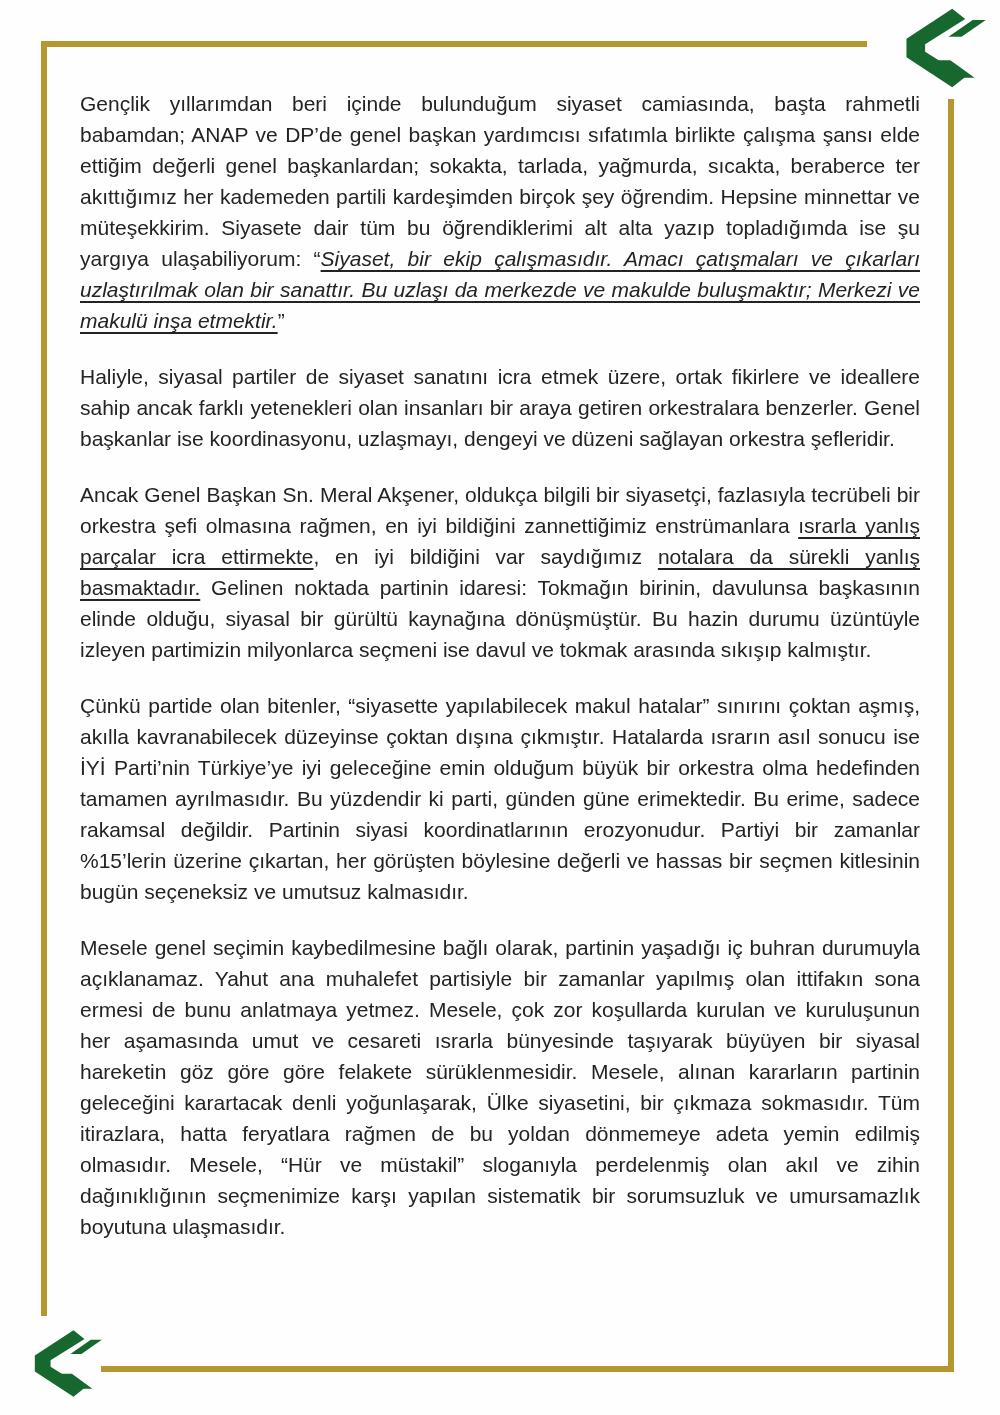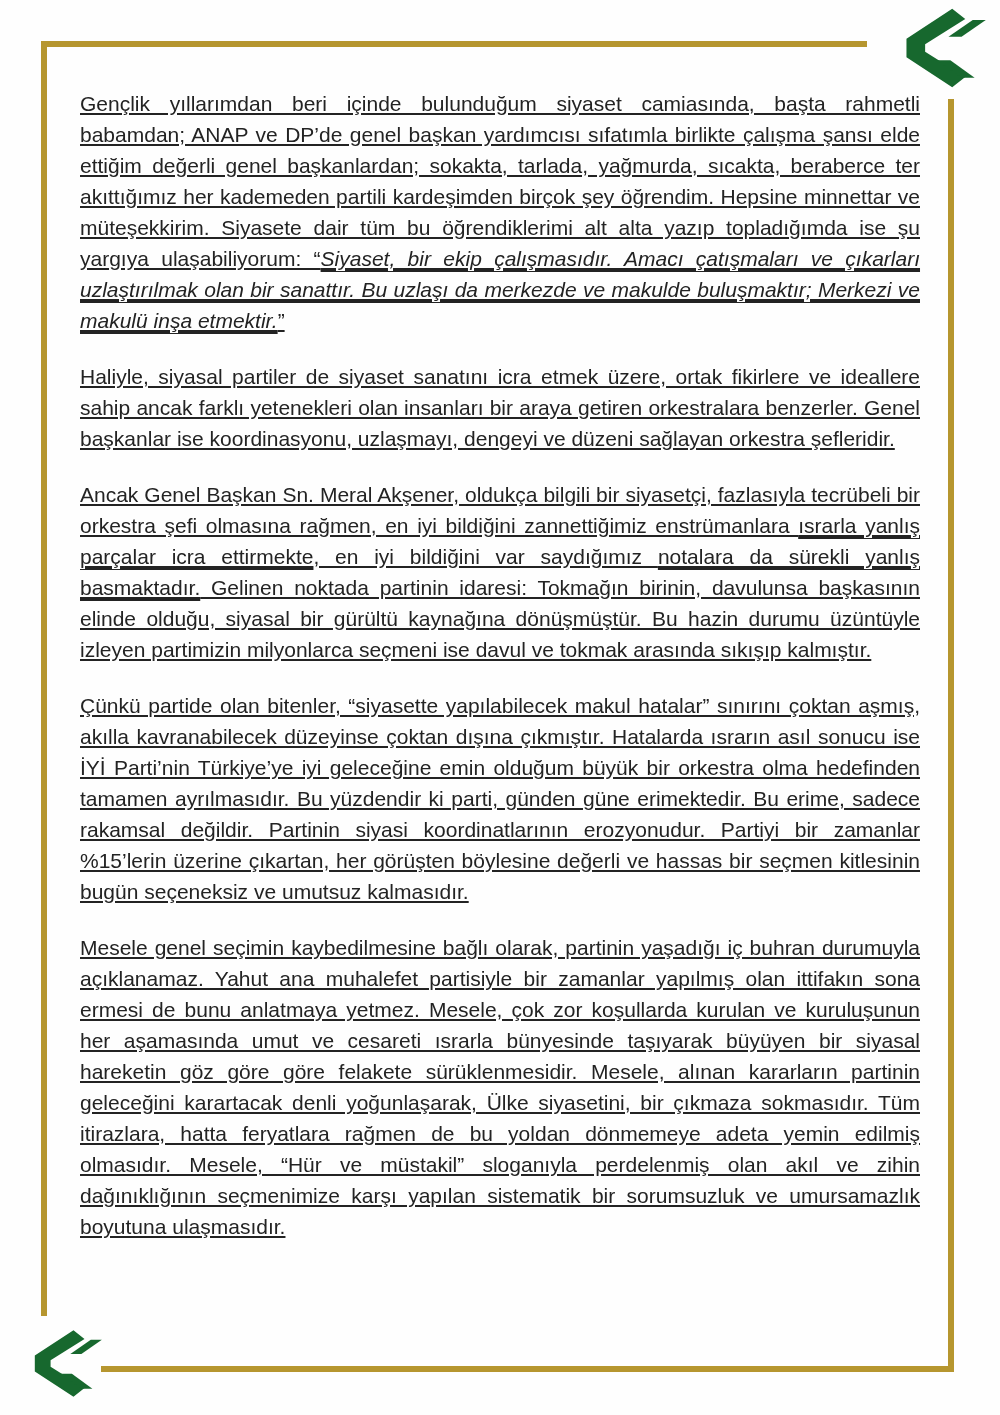--- a/index.html
+++ b/index.html
@@ -22,21 +22,20 @@
   .logo polygon { fill: var(--green, #17682e); }
   .logo-top-right   { left: 891px; top: 6px;    width: 100px; height: 84px; }
   .logo-bottom-left { left: 22px;  top: 1328px; width: 84px;  height: 71px; }
 
   .content {
     position: absolute;
     left: 80px;
     top: 88px;
     width: 840px;
     color: var(--ink, #232323);
-    text-decoration: underline;
   }
   .content p {
     margin: 0 0 25px 0;
     font-size: 21px;
     line-height: 31px;
     text-align: justify;
   }
   .content p:last-child { margin-bottom: 0; }
   .u {
     text-decoration: underline;

